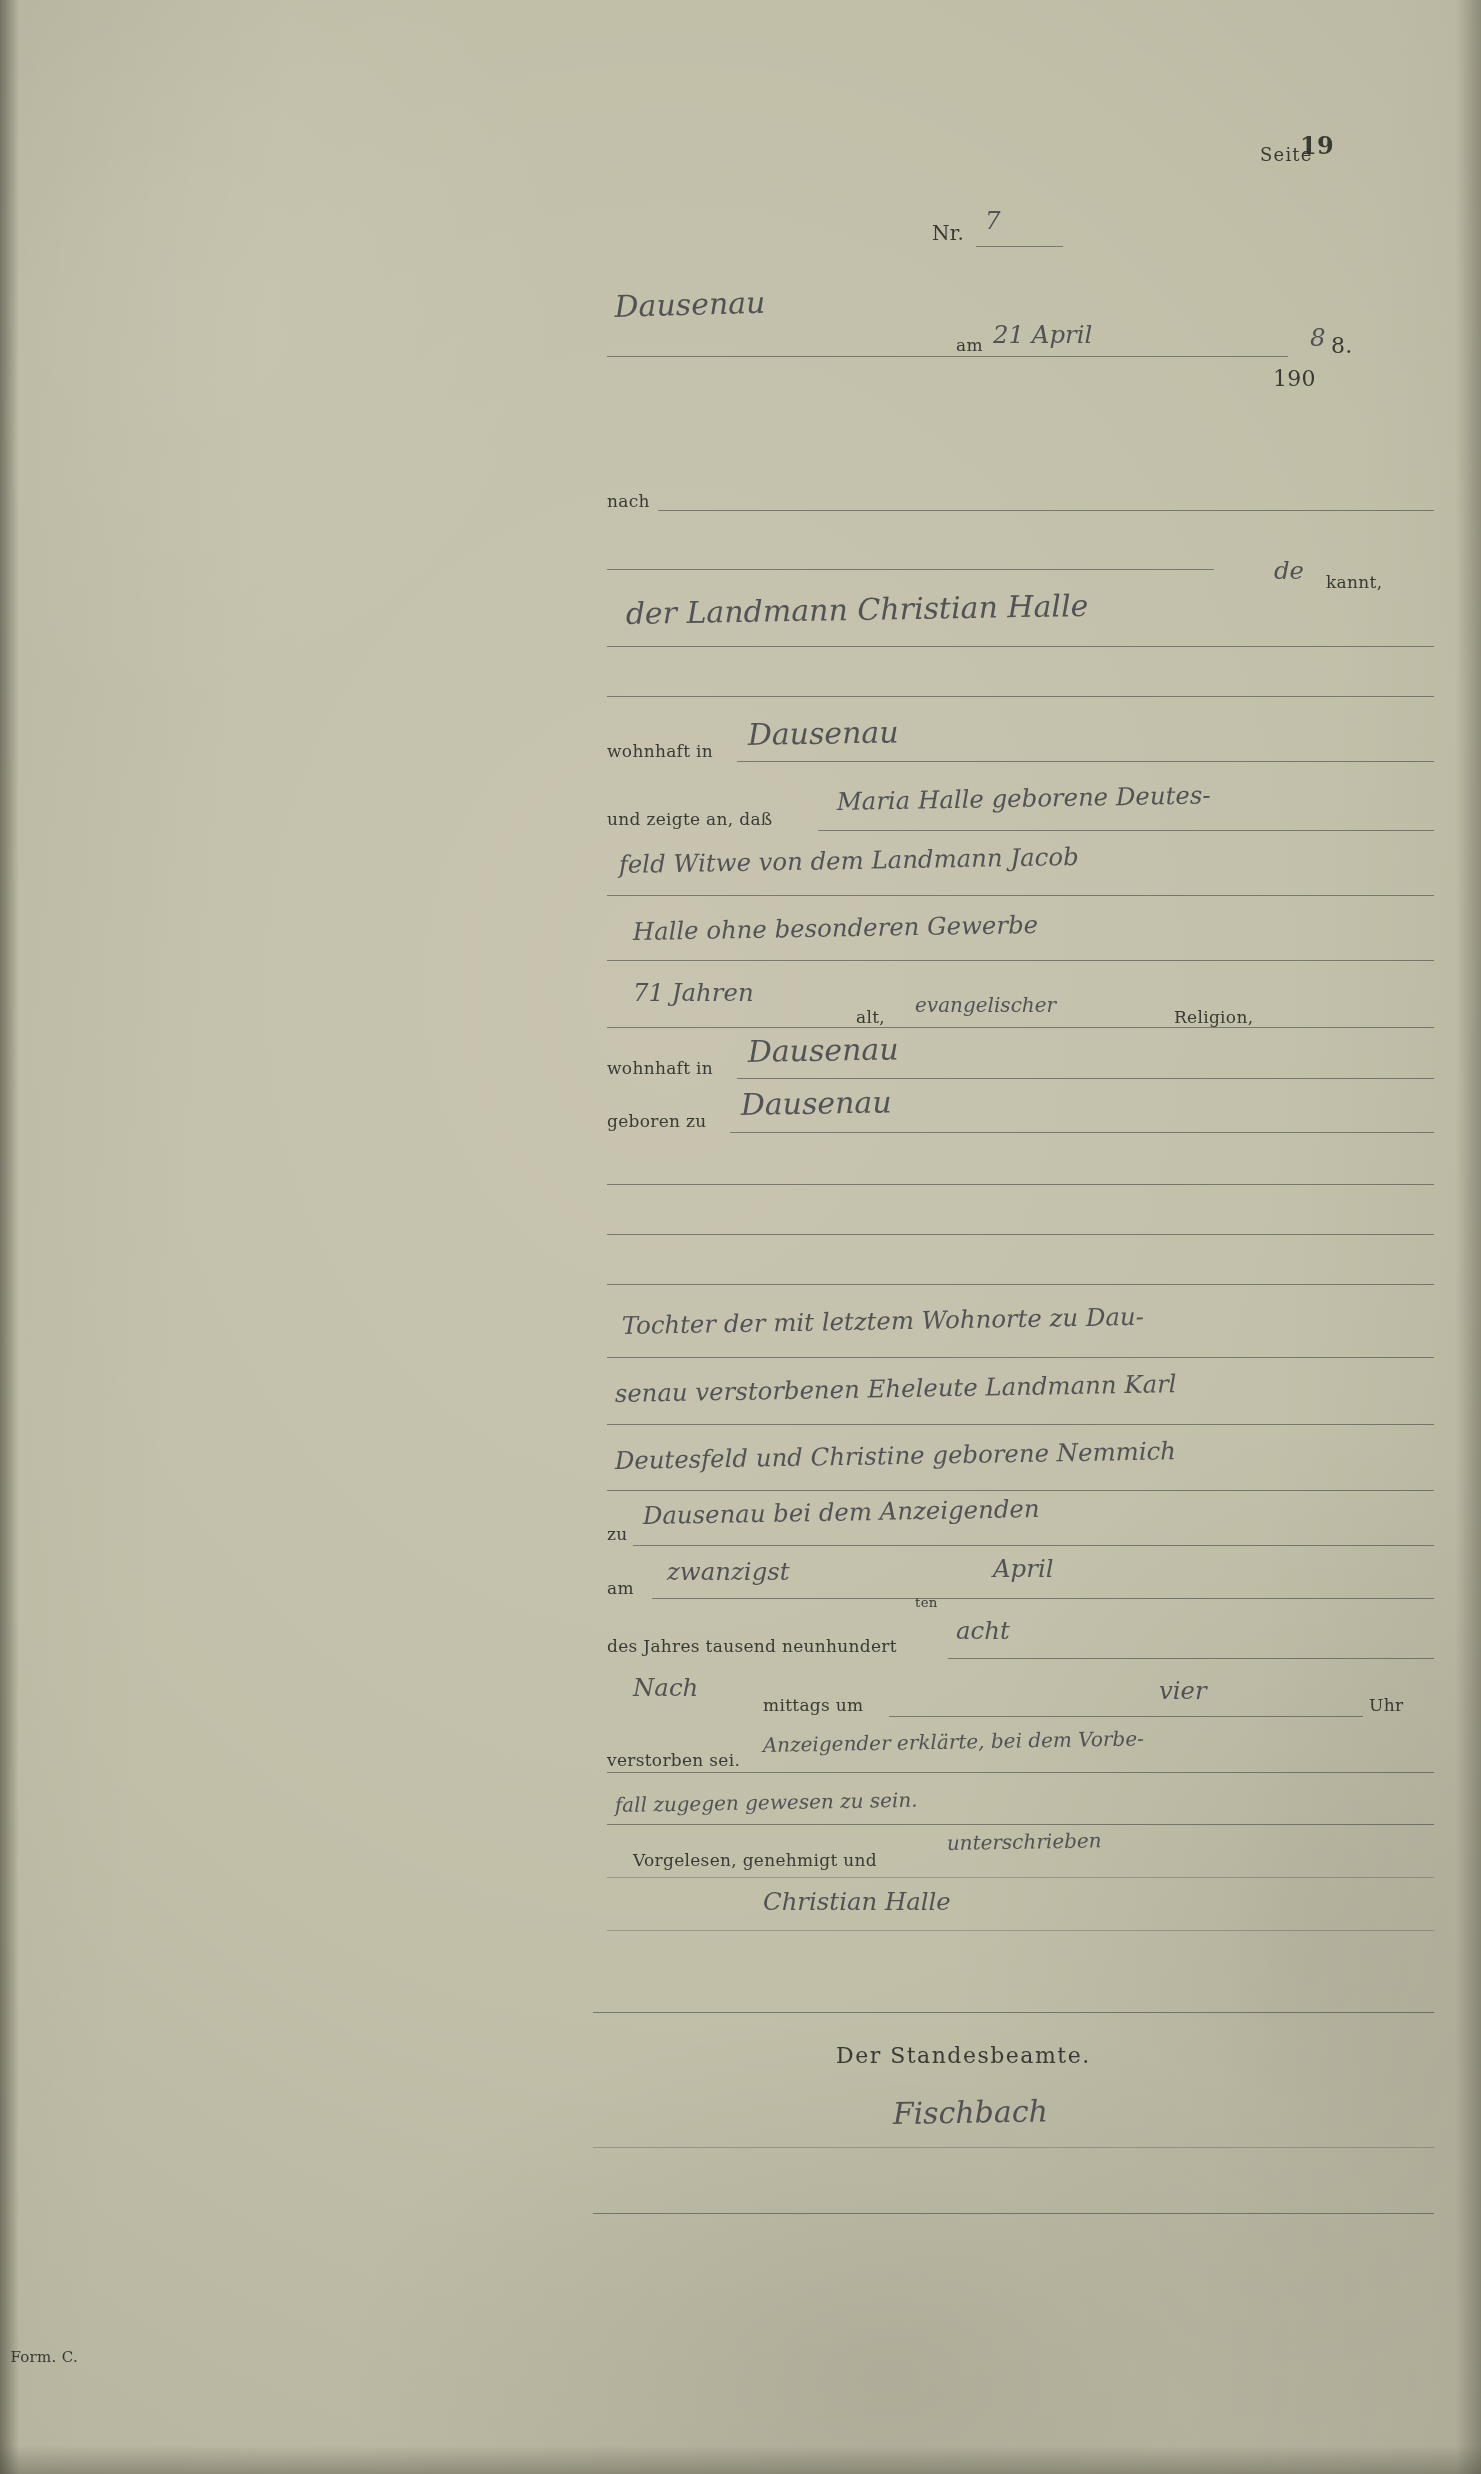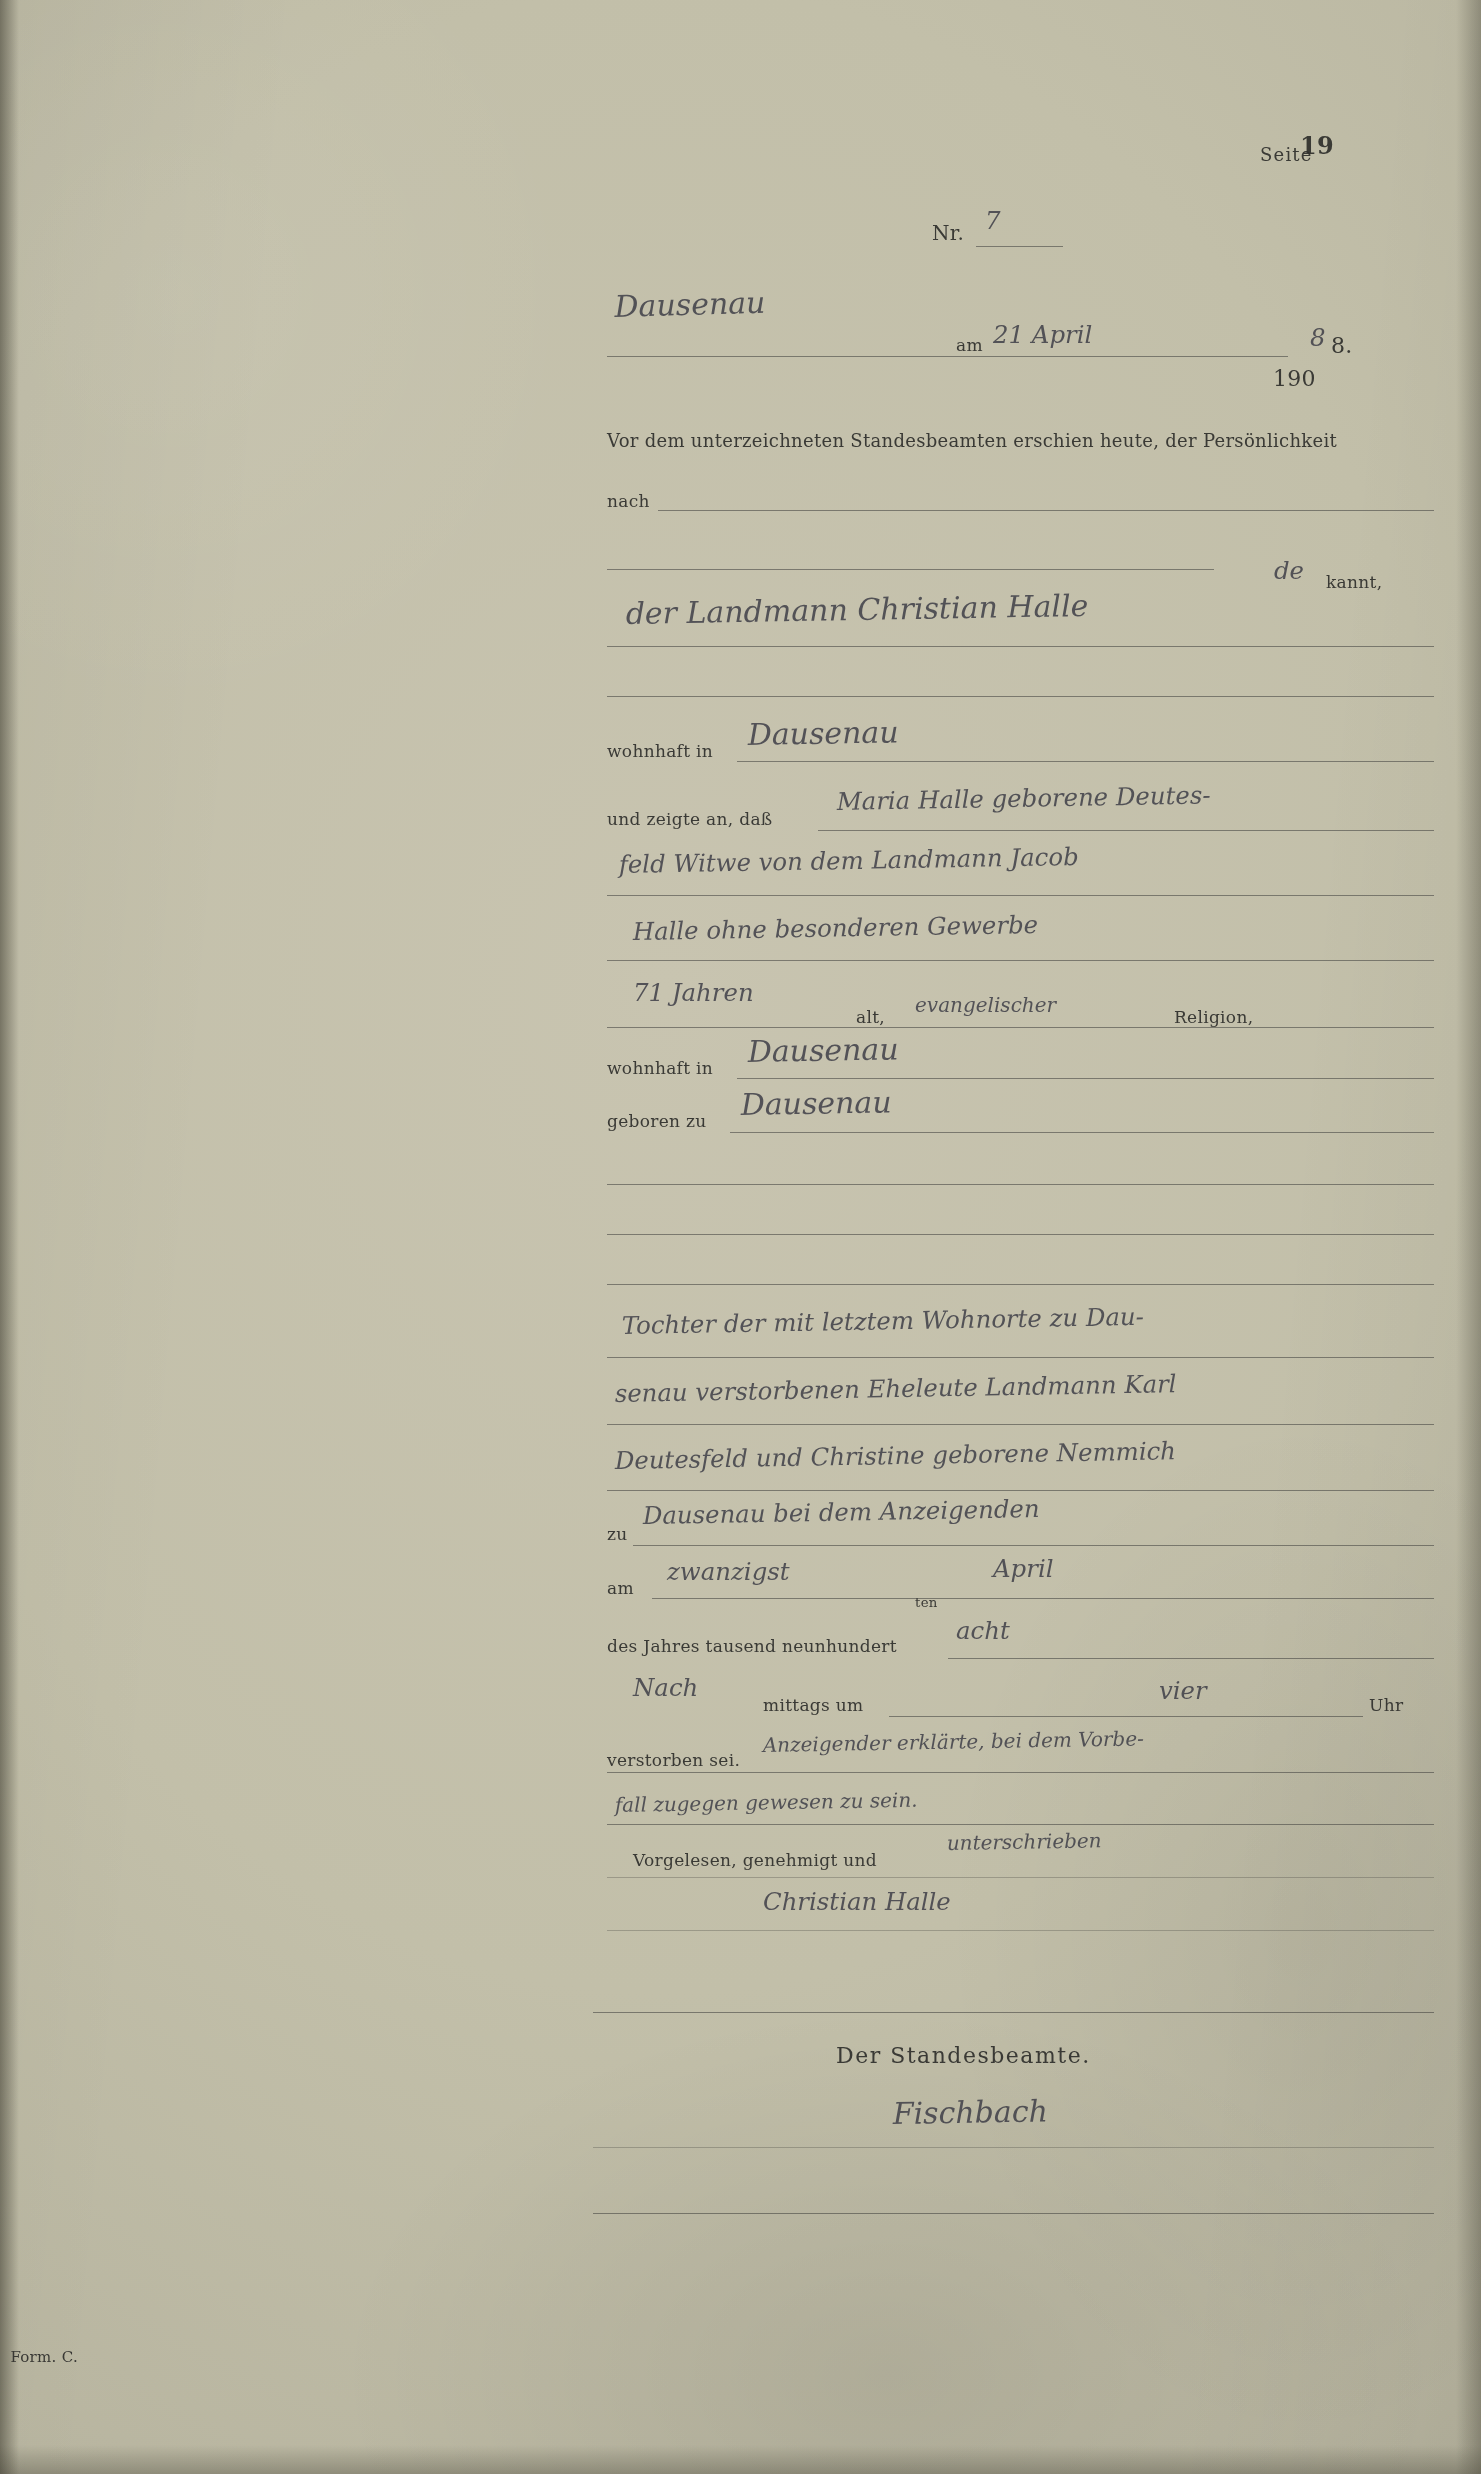--- a/index.html
+++ b/index.html
@@ -105,21 +105,20 @@
   <div class="rule" style="left:976px; top:246px; width:87px;"></div>
 
   <div class="hand lg tilt" style="left:615px; top:289px;">Dausenau</div>
   <div class="printed" style="left:956px; top:335px;">am</div>
   <div class="hand md" style="left:993px; top:320px;">21 April</div>
   <div class="printed" style="left:1273px; top:333px; font-size:22px;margin-top:33px;">190</div>
   <div class="hand md" style="left:1310px; top:323px;">8</div>
   <div class="printed" style="left:1331px; top:333px; font-size:22px;">8.</div>
   <div class="rule" style="left:607px; top:356px; width:681px;"></div>
 
-  <div class="printed" style="left:607px; top:430px; font-size:18px;">Vor dem unterzeichneten Standesbeamten erschien heute, der Persönlichkeit</div>
 
   <div class="printed" style="left:607px; top:491px;">nach</div>
   <div class="rule" style="left:658px; top:510px; width:776px;"></div>
 
   <div class="rule" style="left:607px; top:569px; width:607px;"></div>
   <div class="hand md" style="left:1274px; top:556px;">de</div>
   <div class="printed" style="left:1326px; top:572px;">kannt,</div>
 
   <div class="hand lg tilt2" style="left:626px; top:596px;">der Landmann Christian Halle</div>
   <div class="rule" style="left:607px; top:646px; width:827px;"></div>

